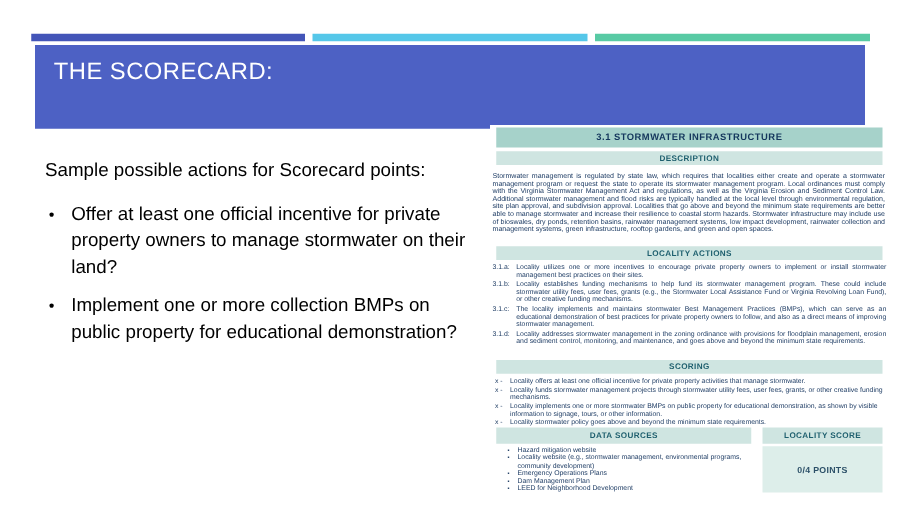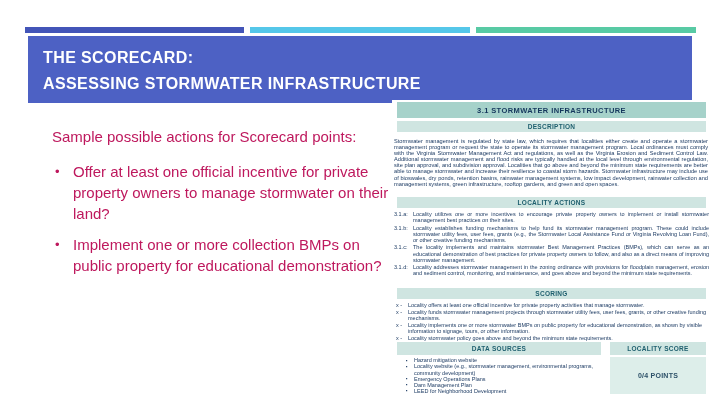--- a/index.html
+++ b/index.html
@@ -11,23 +11,23 @@
   
   .topbar { position:absolute; top:27px; height:6px; }
   .bar1 { left:25px;  width:219px; background:#4355b8; }
   .bar2 { left:250px; width:220px; background:#55c7e9; }
   .bar3 { left:476px; width:220px; background:#58caa4; }
   
   .titlebox {
     position:absolute; left:28px; top:36px; width:664px; height:67px;
     background:#4d61c4; color:#ffffff; padding:9px 10px 0 15px;
   }
-  .title-line { font-size:16px; font-weight:bold; line-height:26px; letter-spacing:0.4px; }
+  .title-line { font-size:19px; font-weight:normal; line-height:26px; letter-spacing:0.4px; }
   
-  .bodytext { position:absolute; left:52px; top:126px; width:352px; color:#be185d; }
+  .bodytext { position:absolute; left:36px; top:126px; width:352px; color:#000000; }
   .intro { font-size:15px; line-height:21px; }
   .blist { margin-top:14px; }
   .bitem { position:relative; padding-left:21px; font-size:15px; line-height:21px; width:346px; }
   .bitem + .bitem { margin-top:10px; }
   .bitem .bdot { position:absolute; left:3px; top:0; font-size:13px; }
   
   .scorecard { position:absolute; left:392px; top:100px; width:318px; height:294px; }
   .sc-inner {
     position:absolute; left:0; top:0; width:636px; height:588px;
     transform:scale(0.5); transform-origin:0 0; background:#ffffff;
@@ -72,21 +72,20 @@
 <body>
 
 <div class="slide">
 
   <div class="topbar bar1"></div>
   <div class="topbar bar2"></div>
   <div class="topbar bar3"></div>
 
   <div class="titlebox">
     <div class="title-line">THE SCORECARD:</div>
-    <div class="title-line">ASSESSING STORMWATER INFRASTRUCTURE</div>
   </div>
 
   <div class="bodytext">
     <div class="intro">Sample possible actions for Scorecard points:</div>
     <div class="blist">
       <div class="bitem">
         <span class="bdot">•</span>
         <span>Offer at least one official incentive for private property owners to manage stormwater on their land?</span>
       </div>
       <div class="bitem">

